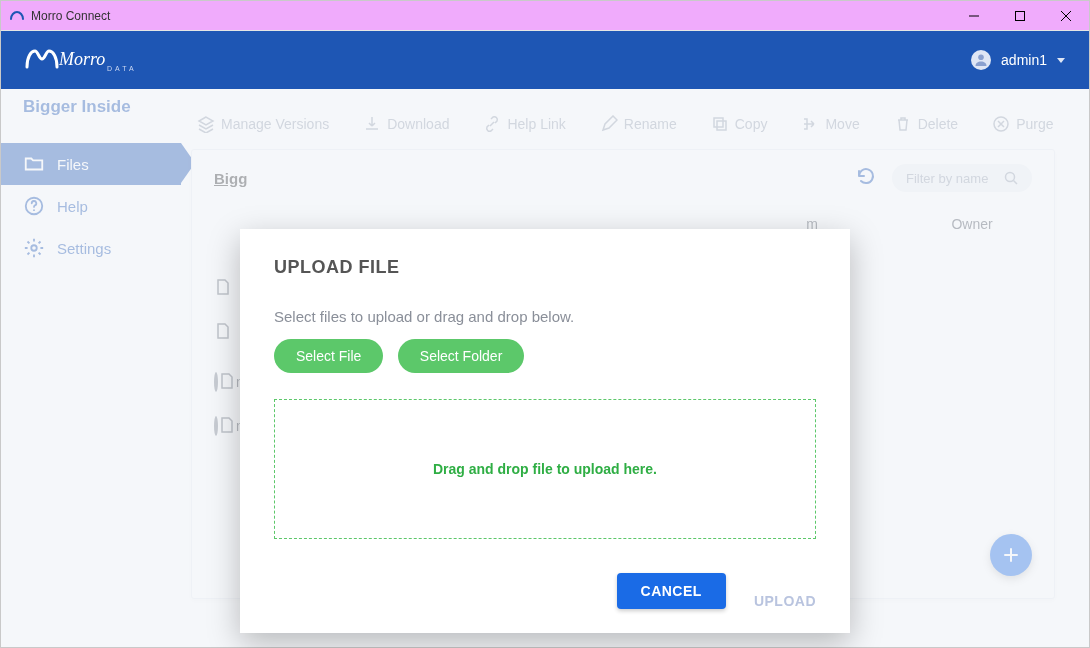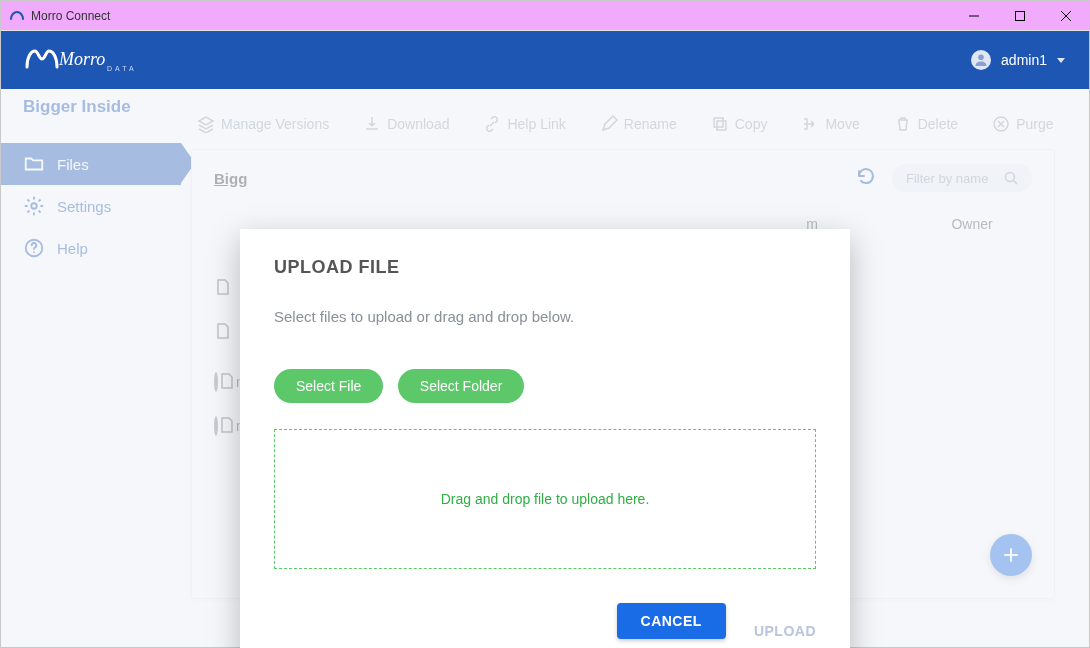--- a/index.html
+++ b/index.html
@@ -58,23 +58,23 @@
   .fab{position:absolute;right:22px;bottom:22px;width:42px;height:42px;border-radius:50%;background:var(--btn-blue);display:flex;align-items:center;justify-content:center;color:#fff;box-shadow:0 3px 8px rgba(0,0,0,.25)}
   .pager{display:flex;align-items:center;gap:40px;font-size:14px;color:#4c525d;margin-top:12px;padding-left:46px}
   .pager .select{border-bottom:1px solid #c4c8d0;padding:2px 36px 2px 6px;position:relative}
   .pager .select::after{content:"";position:absolute;right:6px;top:8px;border-left:5px solid transparent;border-right:5px solid transparent;border-top:5px solid #6a707c}
   .helpbar{height:38px;display:flex;align-items:center;justify-content:center;gap:8px;color:#6a707c;font-size:14px}
   .helpbar a{color:#6a707c;text-decoration:underline}
   
   .scrim{position:absolute;inset:0;background:rgba(240,242,247,.65)}
   .dialog{position:absolute;left:50%;top:140px;transform:translateX(-50%);width:610px;background:#fff;box-shadow:0 10px 30px rgba(0,0,0,.25);padding:28px 34px 24px}
   .dialog h2{margin:0 0 30px;font-size:18px;letter-spacing:.5px;color:#555;font-weight:700}
-  .dialog .hint{color:#8a8f99;font-size:15px;margin-bottom:44px}
+  .dialog .hint{color:#8a8f99;font-size:15px;margin-bottom:14px}
   .dialog .greenbtn{display:inline-flex;align-items:center;justify-content:center;background:var(--green);color:#fff;border:none;border-radius:18px;height:34px;padding:0 22px;font-size:14px;margin-right:10px;cursor:pointer}
-  .dropzone{margin-top:26px;height:140px;border:1px dashed var(--green);display:flex;align-items:center;justify-content:center;color:#2fae44;font-size:14px;font-weight:400}
+  .dropzone{margin-top:26px;height:140px;border:1px dashed var(--green);display:flex;align-items:center;justify-content:center;color:#2fae44;font-size:14px;font-weight:700}
   .dialog .actions{display:flex;justify-content:flex-end;gap:28px;margin-top:34px;align-items:flex-end}
   .dialog .primary{background:var(--btn-blue);color:#fff;border:none;border-radius:4px;height:36px;padding:0 24px;font-weight:700;font-size:14px;letter-spacing:.5px;cursor:pointer;box-shadow:0 2px 4px rgba(0,0,0,.2)}
   .dialog .disabled{color:#b9c4df;font-weight:700;font-size:14px;letter-spacing:.5px}
   .body{position:relative}
 </style>
 </head>
 <body>
 
 <div class="win">
 
@@ -131,32 +131,32 @@
       <div class="brand-title">Bigger Inside</div>
 
       <div class="nav-item active">
         <svg viewBox="0 0 24 24">
             <path d="M3 6h6l2 2h10v10H3z" fill="none" stroke="currentColor" stroke-width="2"></path>
           </svg>
         <span>Files</span>
       </div>
       <div class="nav-item">
         <svg viewBox="0 0 24 24">
-            <circle cx="12" cy="12" r="3" fill="none" stroke="currentColor" stroke-width="2"></circle>
-            <path d="M12 2v3M12 19v3M2 12h3M19 12h3M4.9 4.9l2.1 2.1M17 17l2.1 2.1M19.1 4.9 17 7M7 17l-2.1 2.1" stroke="currentColor" stroke-width="2"></path>
-          </svg>
-        <span>Settings</span>
-      </div>
-      <div class="nav-item">
-        <svg viewBox="0 0 24 24">
             <circle cx="12" cy="12" r="9" fill="none" stroke="currentColor" stroke-width="2"></circle>
             <path d="M9.5 9a2.5 2.5 0 1 1 3.5 2.3c-.9.4-1 .9-1 1.7" fill="none" stroke="currentColor" stroke-width="2" stroke-linecap="round"></path>
             <circle cx="12" cy="16.5" r="1" fill="currentColor"></circle>
           </svg>
         <span>Help</span>
+      </div>
+      <div class="nav-item">
+        <svg viewBox="0 0 24 24">
+            <circle cx="12" cy="12" r="3" fill="none" stroke="currentColor" stroke-width="2"></circle>
+            <path d="M12 2v3M12 19v3M2 12h3M19 12h3M4.9 4.9l2.1 2.1M17 17l2.1 2.1M19.1 4.9 17 7M7 17l-2.1 2.1" stroke="currentColor" stroke-width="2"></path>
+          </svg>
+        <span>Settings</span>
       </div>
     </div>
 
     <div class="content">
 
       <div class="toolbar">
         <span class="tbtn">
             <svg viewBox="0 0 18 18">
               <path d="M9 2 2 6l7 4 7-4zM2 10l7 4 7-4M2 14l7 4 7-4" fill="none" stroke="currentColor" stroke-width="1.5"></path>
             </svg>

